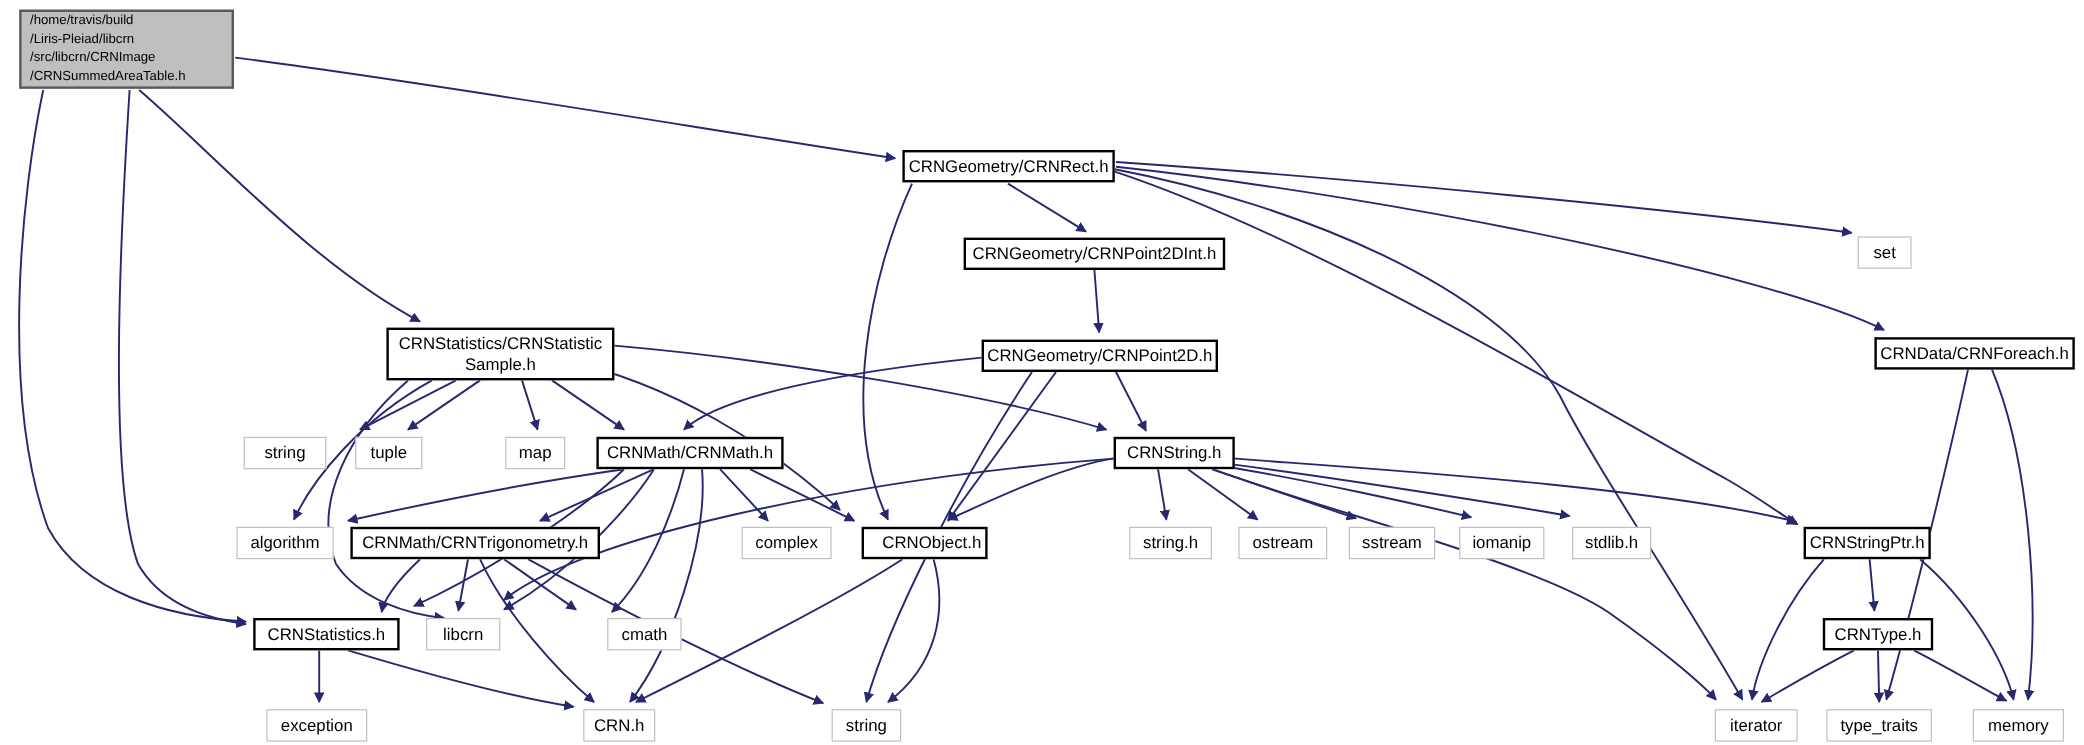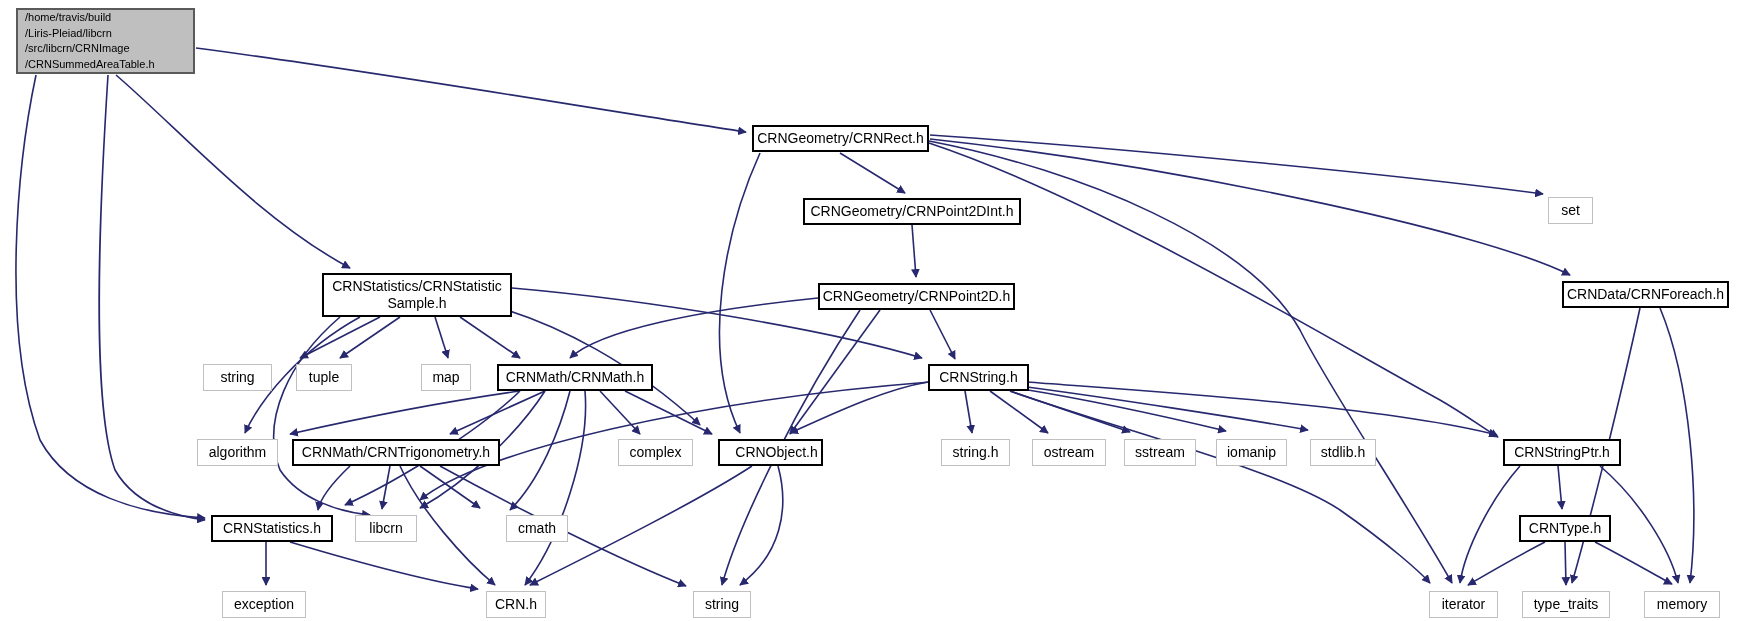--- a/index.html
+++ b/index.html
@@ -177,21 +177,21 @@
   <div class="node" style="left:941px; top:439px; width:69px; height:27px;">string.h</div>
 
   <div class="node" style="left:1032px; top:439px; width:74px; height:27px;">ostream</div>
 
   <div class="node" style="left:1124px; top:439px; width:72px; height:27px;">sstream</div>
 
   <div class="node" style="left:1216px; top:439px; width:71px; height:27px;">iomanip</div>
 
   <div class="node" style="left:1310px; top:439px; width:66px; height:27px;">stdlib.h</div>
 
-  <div class="node strong" style="left:1503px; top:439px; width:118px; height:27px;">CRNStringPtr.h</div>
+  <div class="node strong" style="left:1503px; top:439px; width:106px; height:27px;">CRNStringPtr.h</div>
 
   <div class="node strong" style="left:211px; top:515px; width:122px; height:27px;">CRNStatistics.h</div>
 
   <div class="node" style="left:355px; top:515px; width:62px; height:27px;">libcrn</div>
 
   <div class="node" style="left:506px; top:515px; width:62px; height:27px;">cmath</div>
 
   <div class="node strong" style="left:1519px; top:515px; width:92px; height:27px;">CRNType.h</div>
 
   <div class="node" style="left:222px; top:591px; width:84px; height:27px;">exception</div>

